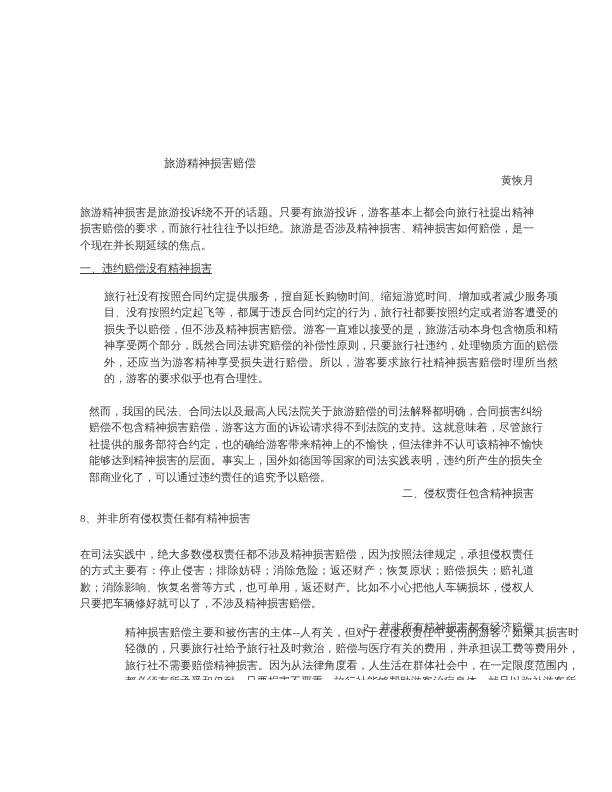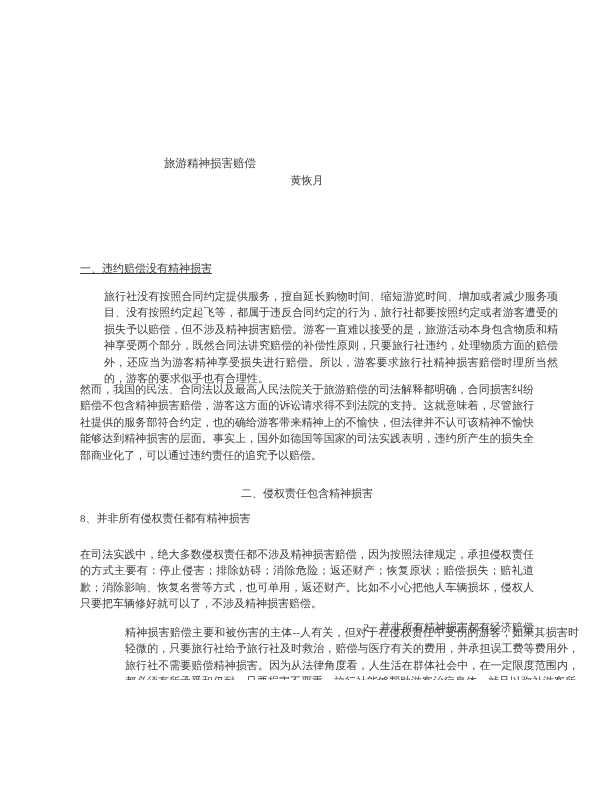--- a/index.html
+++ b/index.html
@@ -27,40 +27,41 @@
     word-break: break-all;
   }
   .doc-title {
     position: absolute;
     left: 164px;
     top: 155px;
     font-size: 11.5px;
     line-height: 17px;
     white-space: nowrap;
   }
-  .author      { top: 172px; text-align: center; }
+  .author      { top: 172px; text-align: right; }
   .para-1      { top: 204px; }
   .heading-1   { top: 260px; text-align: left; text-decoration: underline; }
   .para-2      { top: 288px; margin-left: 24px; }
-  .para-3      { top: 381px; }
-  .heading-2   { top: 485px; text-align: center; }
+  .para-3      { top: 403px; margin-left: 9px; }
+  .heading-2   { top: 485px; text-align: right; }
   .heading-3   { top: 510px; text-align: left; }
   .para-4      { top: 546px; }
   .heading-4   { top: 619px; text-align: right; }
   .para-5      { top: 624px; margin-left: 45px; }
 </style>
 </head>
 <body>
 
 <div class="page">
 
   <div class="doc-title">旅游精神损害赔偿</div>
 
   <div class="block author">黄恢月</div>
 
+  <div class="block para-1">旅游精神损害是旅游投诉绕不开的话题。只要有旅游投诉，游客基本上都会向旅行社提出精神损害赔偿的要求，而旅行社往往予以拒绝。旅游是否涉及精神损害、精神损害如何赔偿，是一个现在并长期延续的焦点。</div>
 
   <div class="block heading-1">一、违约赔偿没有精神损害</div>
 
   <div class="block para-2">旅行社没有按照合同约定提供服务，擅自延长购物时间、缩短游览时间、增加或者减少服务项目、没有按照约定起飞等，都属于违反合同约定的行为，旅行社都要按照约定或者游客遭受的损失予以赔偿，但不涉及精神损害赔偿。游客一直难以接受的是，旅游活动本身包含物质和精神享受两个部分，既然合同法讲究赔偿的补偿性原则，只要旅行社违约，处理物质方面的赔偿外，还应当为游客精神享受损失进行赔偿。所以，游客要求旅行社精神损害赔偿时理所当然的，游客的要求似乎也有合理性。</div>
 
   <div class="block para-3">然而，我国的民法、合同法以及最高人民法院关于旅游赔偿的司法解释都明确，合同损害纠纷赔偿不包含精神损害赔偿，游客这方面的诉讼请求得不到法院的支持。这就意味着，尽管旅行社提供的服务部符合约定，也的确给游客带来精神上的不愉快，但法律并不认可该精神不愉快能够达到精神损害的层面。事实上，国外如德国等国家的司法实践表明，违约所产生的损失全部商业化了，可以通过违约责任的追究予以赔偿。</div>
 
   <div class="block heading-2">二、侵权责任包含精神损害</div>
 
   <div class="block heading-3">8、并非所有侵权责任都有精神损害</div>

